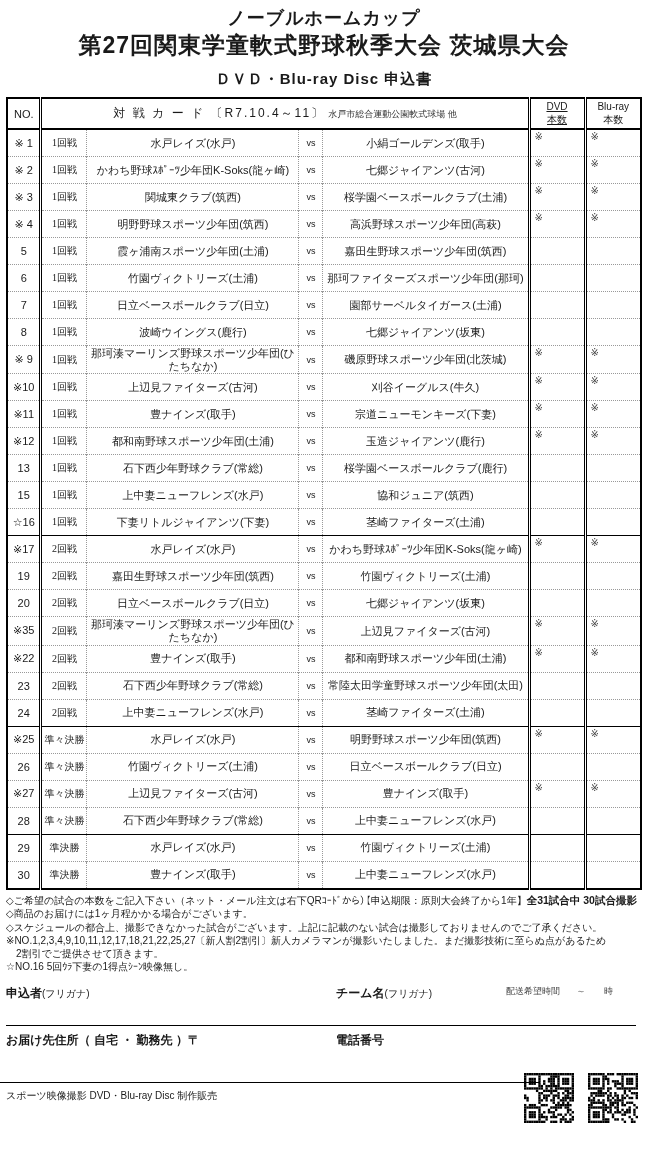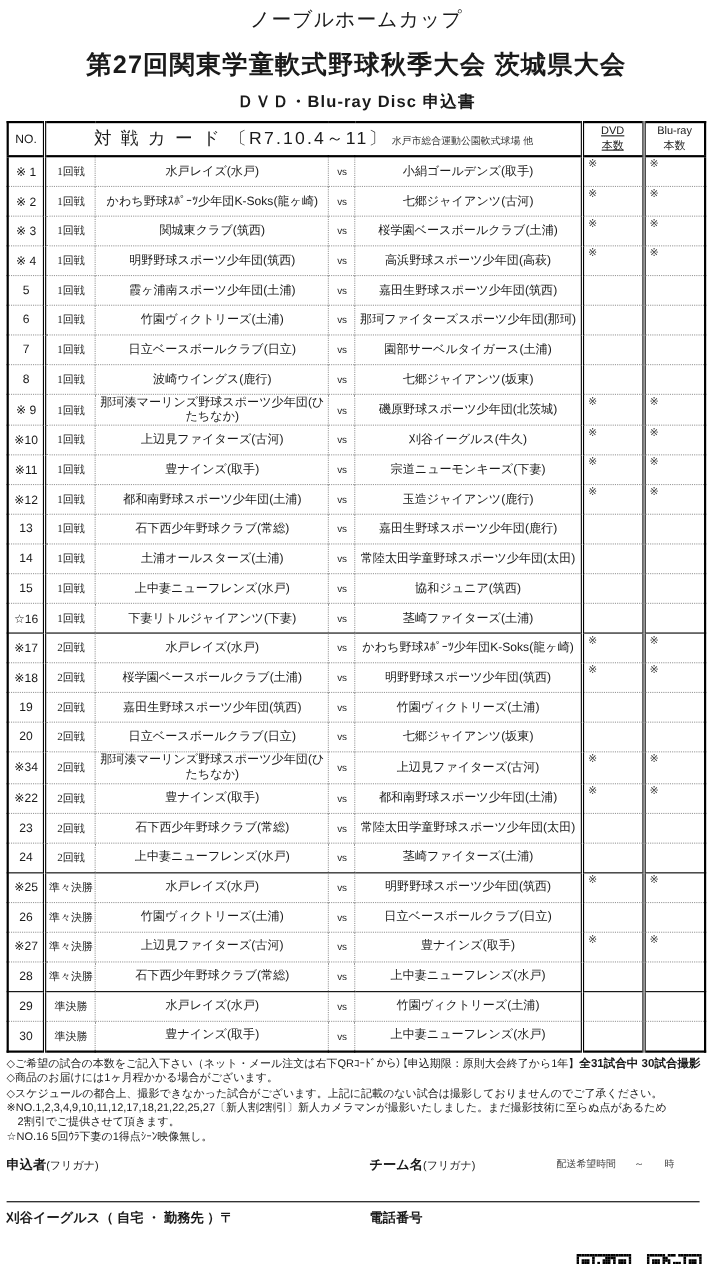--- a/index.html
+++ b/index.html
@@ -4,42 +4,42 @@
 <style>
   html,body{margin:0;padding:0;background:#fff;}
   body{
     width:648px;height:1149px;position:relative;overflow:hidden;
     font-family:"Liberation Sans","DejaVu Sans",sans-serif;color:#1a1a1a;
   }
   .page{width:648px;height:1149px;position:relative;}
 
   
   .titles{text-align:center;padding-top:6px;}
-  .title1{font-size:18px;font-weight:normal;letter-spacing:1px;}
-  .title2{font-size:23px;font-weight:bold;margin-top:13px;letter-spacing:1px;}
+  .title1{font-size:18px;font-weight:bold;letter-spacing:1px;}
+  .title2{font-size:23px;font-weight:bold;margin-top:0;letter-spacing:1px;}
   .title3{font-size:15px;font-weight:bold;margin-top:9px;letter-spacing:1px;}
 
   
   table.match{
     border-collapse:collapse;table-layout:fixed;
     width:564px;margin:8px auto 0 auto;border:2px solid #000;
     font-size:11px;
   }
   table.match col.c-no{width:34px;}
   table.match col.c-round{width:46px;}
   table.match col.c-team1{width:212px;}
   table.match col.c-vs{width:24px;}
   table.match col.c-team2{width:206px;}
   table.match col.c-dvd{width:56px;}
   table.match col.c-br{width:56px;}
 
   table.match th{font-weight:normal;}
   .hdr-row th{border-bottom:2px solid #000;padding:2px 0;}
   .hdr-no{font-size:11px;}
-  .hdr-card{font-size:16px;letter-spacing:2px;}
+  .hdr-card{font-size:12px;letter-spacing:2px;}
   .hdr-venue{font-size:9px;letter-spacing:0;color:#333;}
   .hdr-media{font-size:10px;line-height:1.25;}
 
   td.cell{height:24px;vertical-align:middle;text-align:center;padding:1px 2px;overflow:hidden;}
   td.col-round{border-left:3px double #000;font-size:10px;font-family:Liberation Serif, serif;}
   td.col-team1{border-left:1px dotted #999;font-size:11px;line-height:1.15;}
   td.col-vs{border-left:1px dotted #999;border-right:1px dotted #999;font-size:9px;color:#222;}
   td.col-team2{font-size:11px;line-height:1.15;}
   td.col-dvd{border-left:3px double #000;}
   td.col-bluray{border-left:3px double #000;}
@@ -219,30 +219,21 @@
           <td class="cell col-vs">vs</td>
           <td class="cell col-team2">玉造ジャイアンツ(鹿行)</td>
           <td class="cell col-dvd mark">※</td>
           <td class="cell col-bluray mark">※</td>
         </tr>
         <tr class="data-row">
           <td class="cell col-no">13</td>
           <td class="cell col-round">1回戦</td>
           <td class="cell col-team1">石下西少年野球クラブ(常総)</td>
           <td class="cell col-vs">vs</td>
-          <td class="cell col-team2">嘉田生野球スポーツ少年団(鹿行)</td>
-          <td class="cell col-dvd mark"></td>
-          <td class="cell col-bluray mark"></td>
-        </tr>
-        <tr class="data-row">
-          <td class="cell col-no">14</td>
-          <td class="cell col-round">1回戦</td>
-          <td class="cell col-team1">土浦オールスターズ(土浦)</td>
-          <td class="cell col-vs">vs</td>
-          <td class="cell col-team2">常陸太田学童野球スポーツ少年団(太田)</td>
+          <td class="cell col-team2">桜学園ベースボールクラブ(鹿行)</td>
           <td class="cell col-dvd mark"></td>
           <td class="cell col-bluray mark"></td>
         </tr>
         <tr class="data-row">
           <td class="cell col-no">15</td>
           <td class="cell col-round">1回戦</td>
           <td class="cell col-team1">上中妻ニューフレンズ(水戸)</td>
           <td class="cell col-vs">vs</td>
           <td class="cell col-team2">協和ジュニア(筑西)</td>
           <td class="cell col-dvd mark"></td>
@@ -260,48 +251,39 @@
         <tr class="data-row section-start">
           <td class="cell col-no">※17</td>
           <td class="cell col-round">2回戦</td>
           <td class="cell col-team1">水戸レイズ(水戸)</td>
           <td class="cell col-vs">vs</td>
           <td class="cell col-team2">かわち野球ｽﾎﾟｰﾂ少年団K-Soks(龍ヶ崎)</td>
           <td class="cell col-dvd mark">※</td>
           <td class="cell col-bluray mark">※</td>
         </tr>
         <tr class="data-row">
-          <td class="cell col-no">※18</td>
-          <td class="cell col-round">2回戦</td>
-          <td class="cell col-team1">桜学園ベースボールクラブ(土浦)</td>
-          <td class="cell col-vs">vs</td>
-          <td class="cell col-team2">明野野球スポーツ少年団(筑西)</td>
-          <td class="cell col-dvd mark">※</td>
-          <td class="cell col-bluray mark">※</td>
-        </tr>
-        <tr class="data-row">
           <td class="cell col-no">19</td>
           <td class="cell col-round">2回戦</td>
           <td class="cell col-team1">嘉田生野球スポーツ少年団(筑西)</td>
           <td class="cell col-vs">vs</td>
           <td class="cell col-team2">竹園ヴィクトリーズ(土浦)</td>
           <td class="cell col-dvd mark"></td>
           <td class="cell col-bluray mark"></td>
         </tr>
         <tr class="data-row">
           <td class="cell col-no">20</td>
           <td class="cell col-round">2回戦</td>
           <td class="cell col-team1">日立ベースボールクラブ(日立)</td>
           <td class="cell col-vs">vs</td>
           <td class="cell col-team2">七郷ジャイアンツ(坂東)</td>
           <td class="cell col-dvd mark"></td>
           <td class="cell col-bluray mark"></td>
         </tr>
         <tr class="data-row">
-          <td class="cell col-no">※34</td>
+          <td class="cell col-no">※35</td>
           <td class="cell col-round">2回戦</td>
           <td class="cell col-team1">那珂湊マーリンズ野球スポーツ少年団(ひたちなか)</td>
           <td class="cell col-vs">vs</td>
           <td class="cell col-team2">上辺見ファイターズ(古河)</td>
           <td class="cell col-dvd mark">※</td>
           <td class="cell col-bluray mark">※</td>
         </tr>
         <tr class="data-row">
           <td class="cell col-no">※22</td>
           <td class="cell col-round">2回戦</td>
@@ -404,21 +386,21 @@
     </div>
     <div class="delivery">
       <span>配送希望時間</span>
       <span style="margin-left:14px;">～</span>
       <span style="margin-left:16px;">時</span>
     </div>
   </div>
   <hr class="hr1">
 
   <div class="form-row2">
-    <div class="addr lab-b"><span>刈谷イーグルス（ 自宅 ・ 勤務先 ）〒</span></div>
+    <div class="addr lab-b"><span>お届け先住所（ 自宅 ・ 勤務先 ）〒</span></div>
     <div class="phone lab-b"><span>電話番号</span></div>
   </div>
   <hr class="hr2">
 
   <div class="footer">
     <div class="f-tagline">スポーツ映像撮影 DVD・Blu-ray Disc 制作販売</div>
 
     <div class="qr-zone">
       <div class="qr-box">
         <svg id="qr1" viewBox="0 0 21 21">

